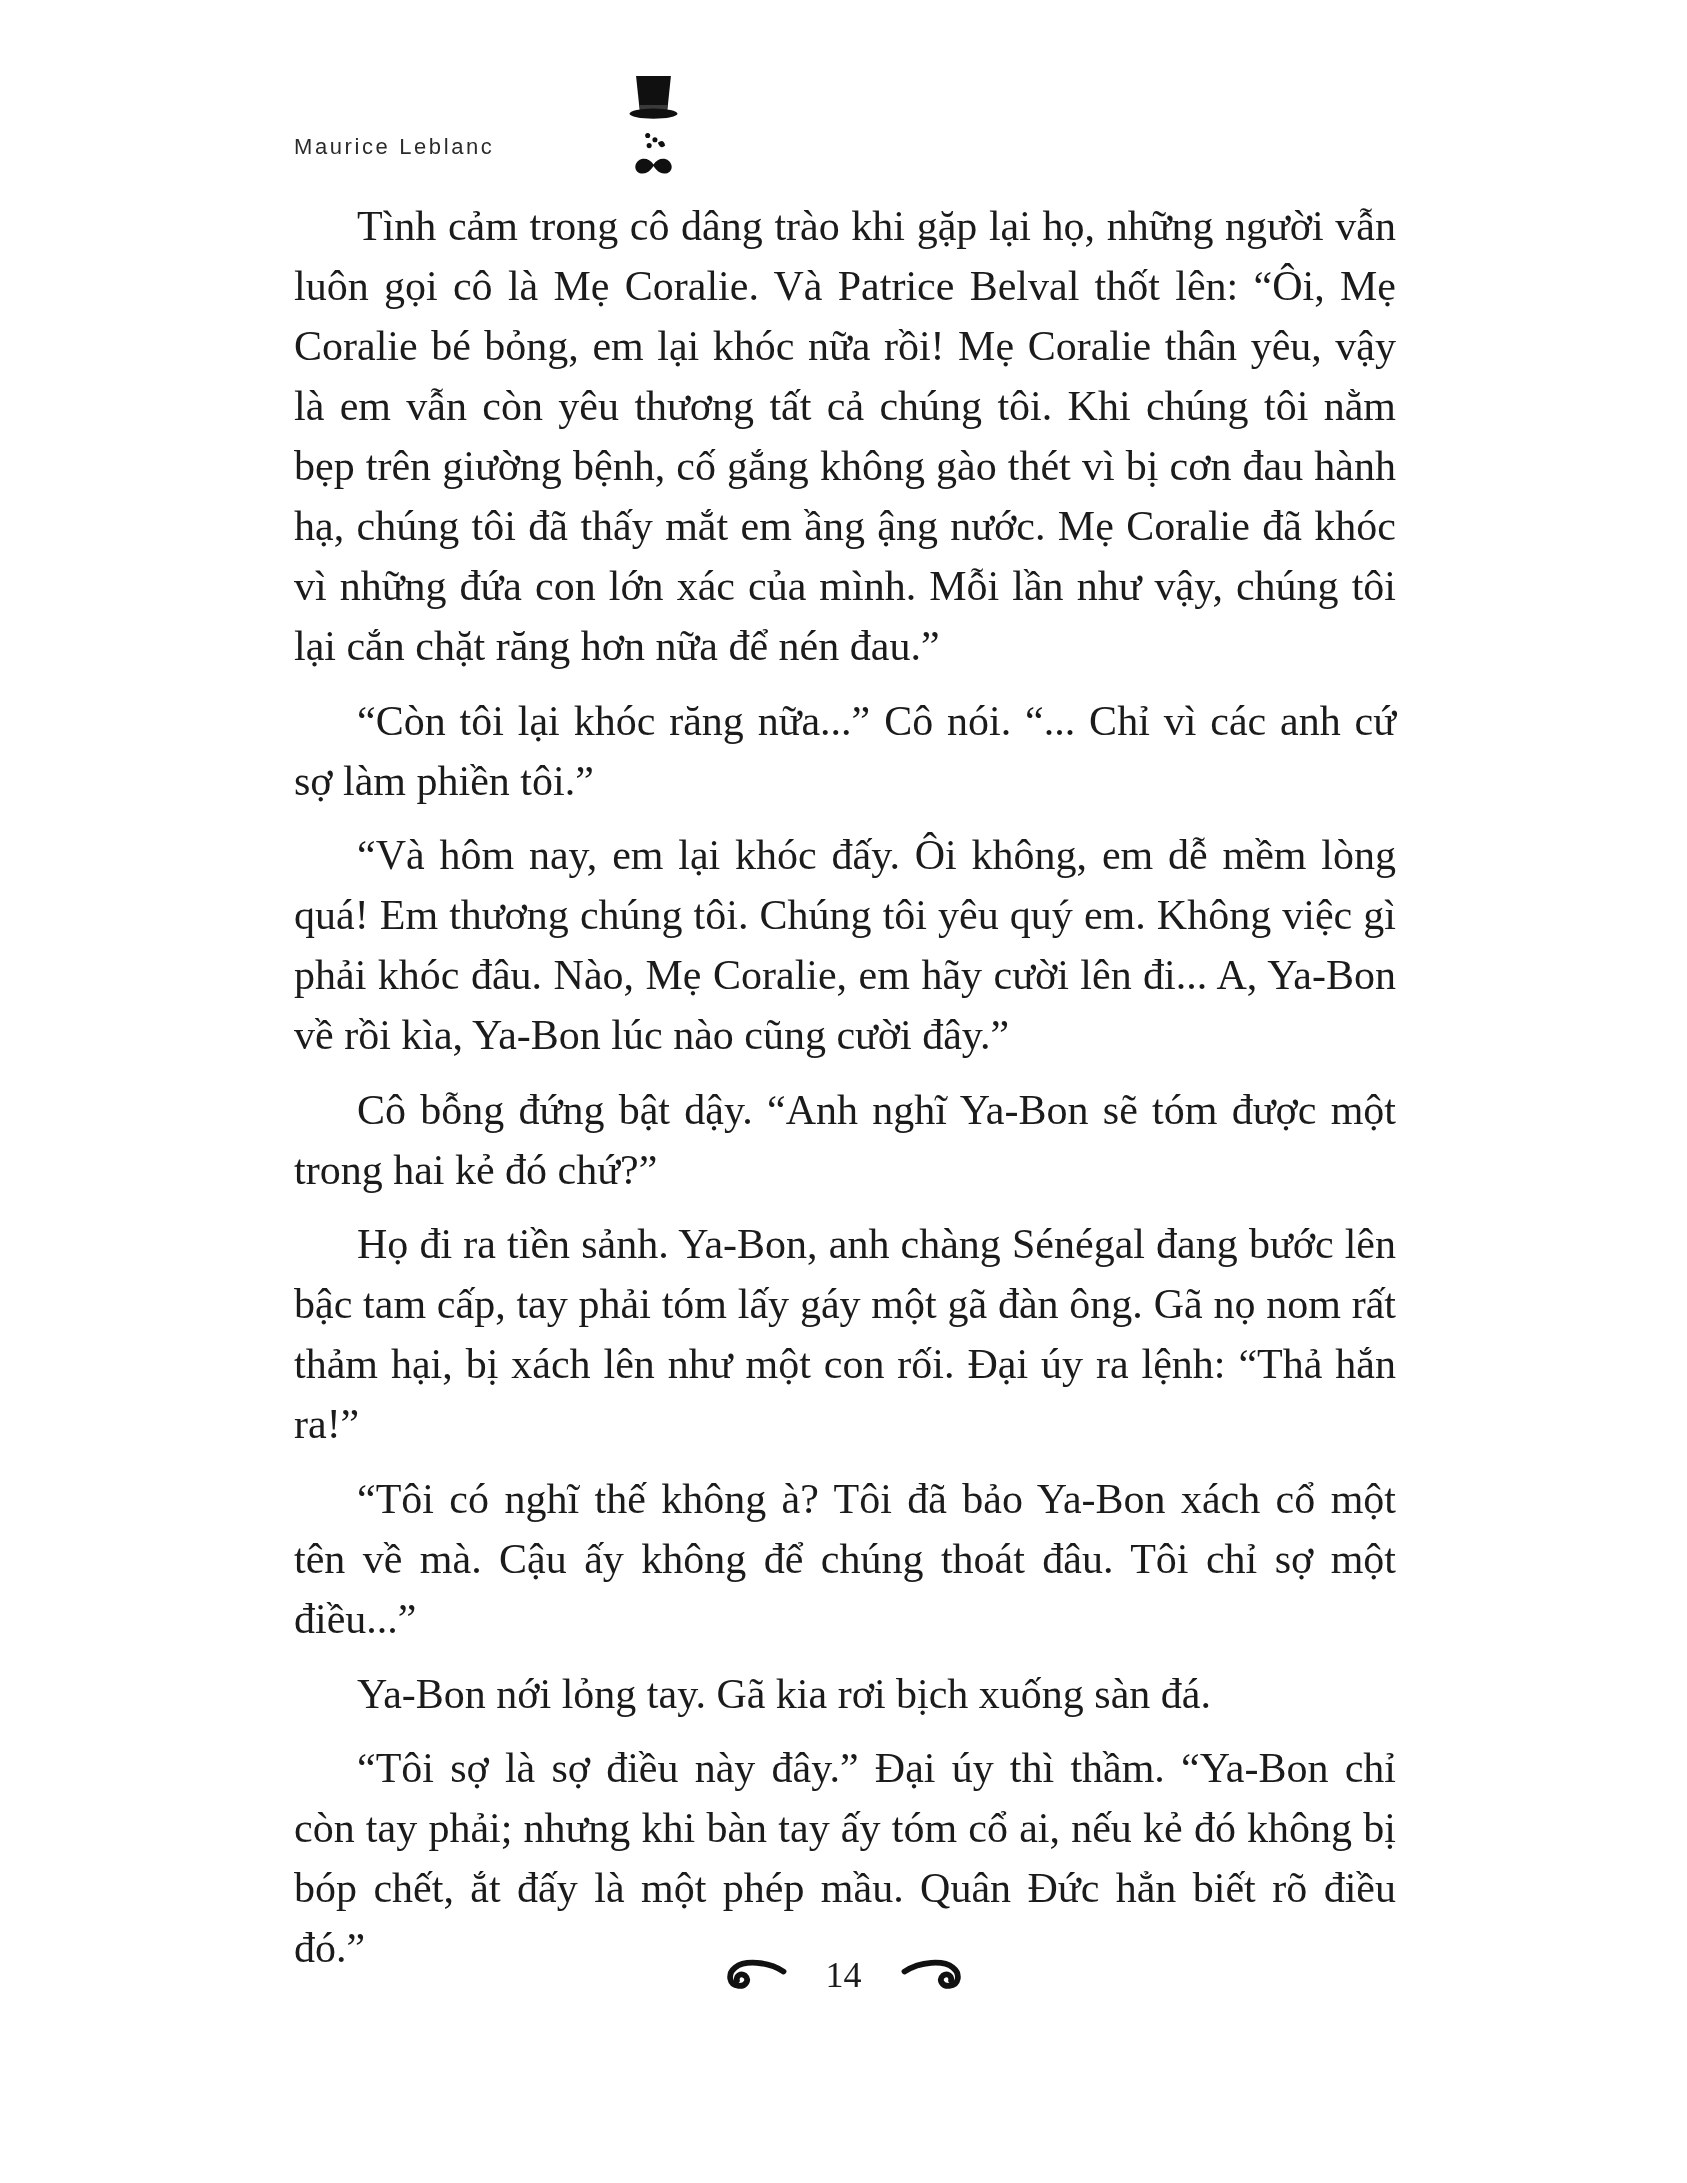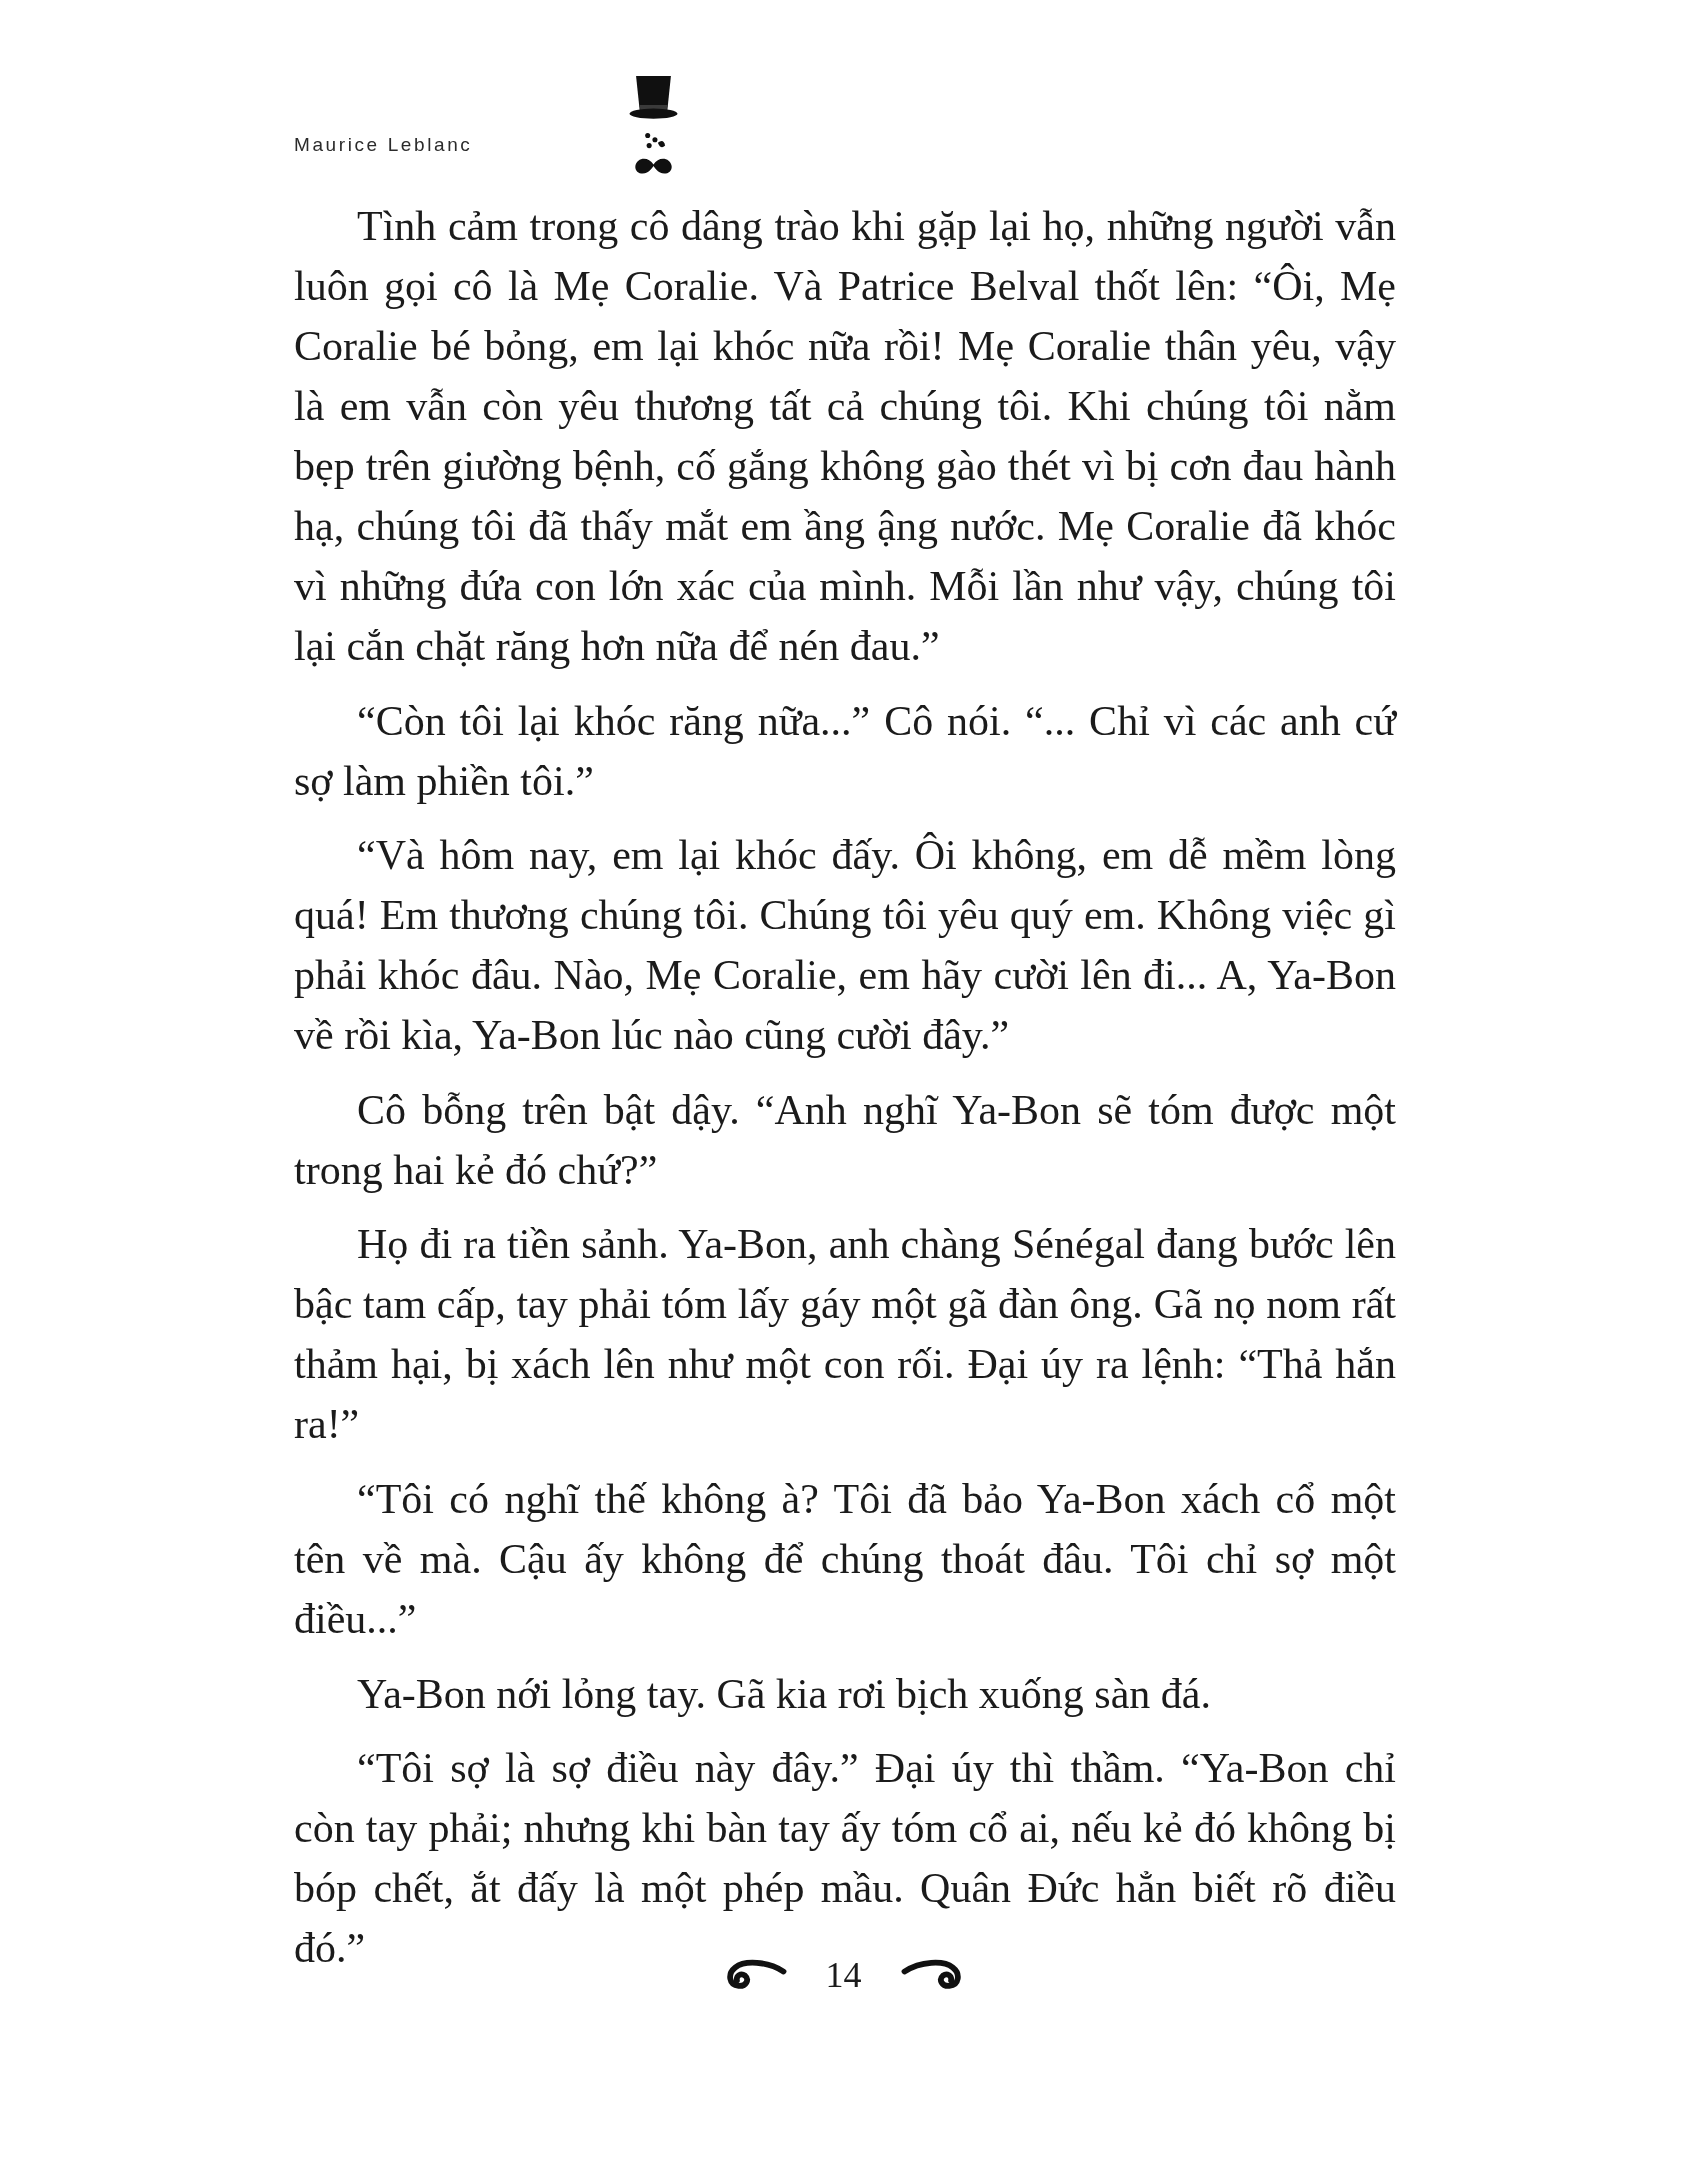--- a/index.html
+++ b/index.html
@@ -22,21 +22,21 @@
     top: 73px;
     left: 294px;
     width: 1102px;
     height: 126px;
   }
   .author {
     position: absolute;
     left: 0;
     top: 61px;
     font-family: "Liberation Sans", sans-serif;
-    font-size: 19px;
+    font-size: 22px;
     font-weight: 400;
     letter-spacing: 2.6px;
     color: #2b2b2b;
     white-space: nowrap;
   }
   .logo {
     position: absolute;
     left: 323px;
     top: 0;
     width: 73px;
@@ -106,21 +106,21 @@
       <g>
         <path d="M50,126 C43,114 27,116 25,128 C24,137 34,141 41,137 C45,135 48,131 50,128 C52,131 55,135 59,137 C66,141 76,137 75,128 C73,116 57,114 50,126 Z" fill="#101010"></path>
       </g>
     </svg>
   </div>
 
   <div class="content">
     <p>Tình cảm trong cô dâng trào khi gặp lại họ, những người vẫn luôn gọi cô là Mẹ Coralie. Và Patrice Belval thốt lên: “Ôi, Mẹ Coralie bé bỏng, em lại khóc nữa rồi! Mẹ Coralie thân yêu, vậy là em vẫn còn yêu thương tất cả chúng tôi. Khi chúng tôi nằm bẹp trên giường bệnh, cố gắng không gào thét vì bị cơn đau hành hạ, chúng tôi đã thấy mắt em ầng ậng nước. Mẹ Coralie đã khóc vì những đứa con lớn xác của mình. Mỗi lần như vậy, chúng tôi lại cắn chặt răng hơn nữa để nén đau.”</p>
     <p>“Còn tôi lại khóc răng nữa...” Cô nói. “... Chỉ vì các anh cứ sợ làm phiền tôi.”</p>
     <p>“Và hôm nay, em lại khóc đấy. Ôi không, em dễ mềm lòng quá! Em thương chúng tôi. Chúng tôi yêu quý em. Không việc gì phải khóc đâu. Nào, Mẹ Coralie, em hãy cười lên đi... A, Ya-Bon về rồi kìa, Ya-Bon lúc nào cũng cười đây.”</p>
-    <p>Cô bỗng trên bật dậy. “Anh nghĩ Ya-Bon sẽ tóm được một trong hai kẻ đó chứ?”</p>
+    <p>Cô bỗng đứng bật dậy. “Anh nghĩ Ya-Bon sẽ tóm được một trong hai kẻ đó chứ?”</p>
     <p>Họ đi ra tiền sảnh. Ya-Bon, anh chàng Sénégal đang bước lên bậc tam cấp, tay phải tóm lấy gáy một gã đàn ông. Gã nọ nom rất thảm hại, bị xách lên như một con rối. Đại úy ra lệnh: “Thả hắn ra!”</p>
     <p>“Tôi có nghĩ thế không à? Tôi đã bảo Ya-Bon xách cổ một tên về mà. Cậu ấy không để chúng thoát đâu. Tôi chỉ sợ một điều...”</p>
     <p>Ya-Bon nới lỏng tay. Gã kia rơi bịch xuống sàn đá.</p>
     <p>“Tôi sợ là sợ điều này đây.” Đại úy thì thầm. “Ya-Bon chỉ còn tay phải; nhưng khi bàn tay ấy tóm cổ ai, nếu kẻ đó không bị bóp chết, ắt đấy là một phép mầu. Quân Đức hẳn biết rõ điều đó.”</p>
   </div>
 
   <div class="footer">
     <svg class="flourish" viewBox="0 0 120 56" xmlns="http://www.w3.org/2000/svg">
       <path d="M114,22 C86,4 46,2 30,15 C16,26 19,45 36,47 C49,48 55,36 47,29 C40,24 31,29 33,38" fill="none" stroke="#111111" stroke-width="10" stroke-linecap="round"></path>
     </svg>

